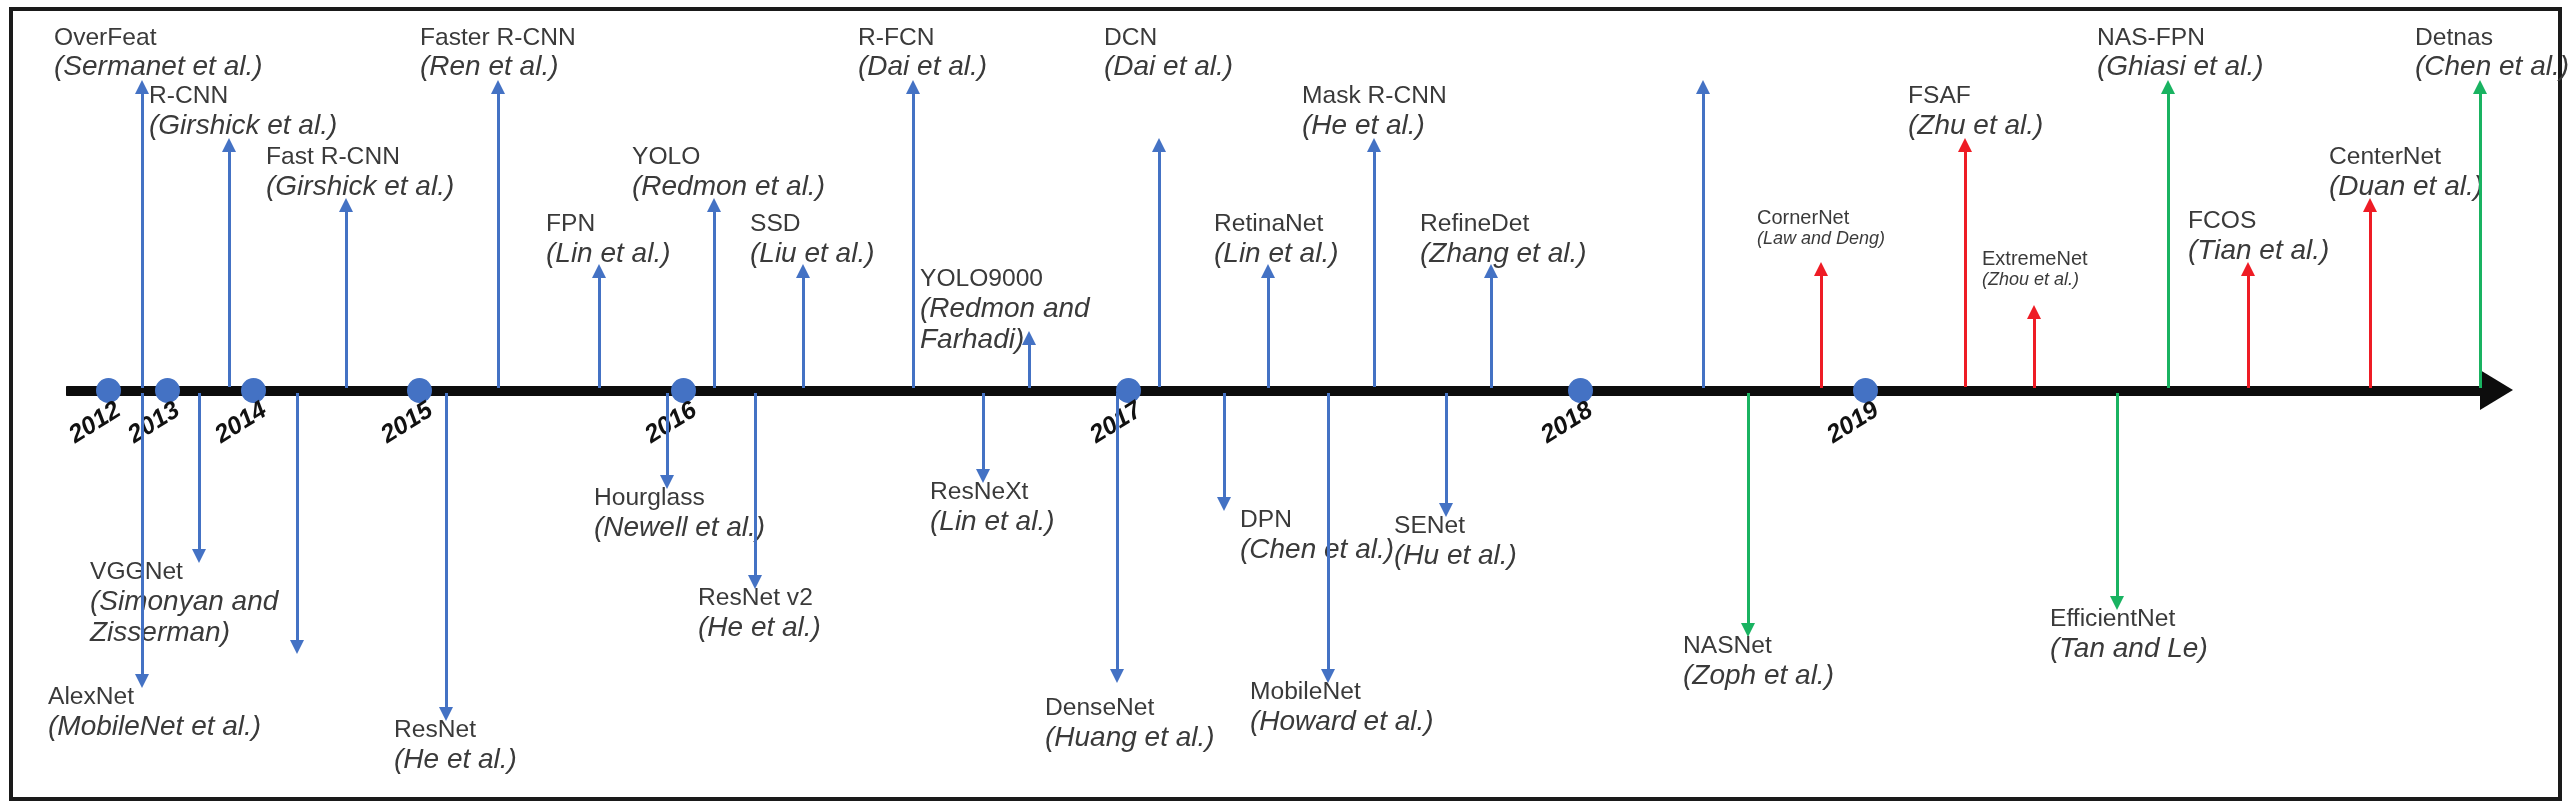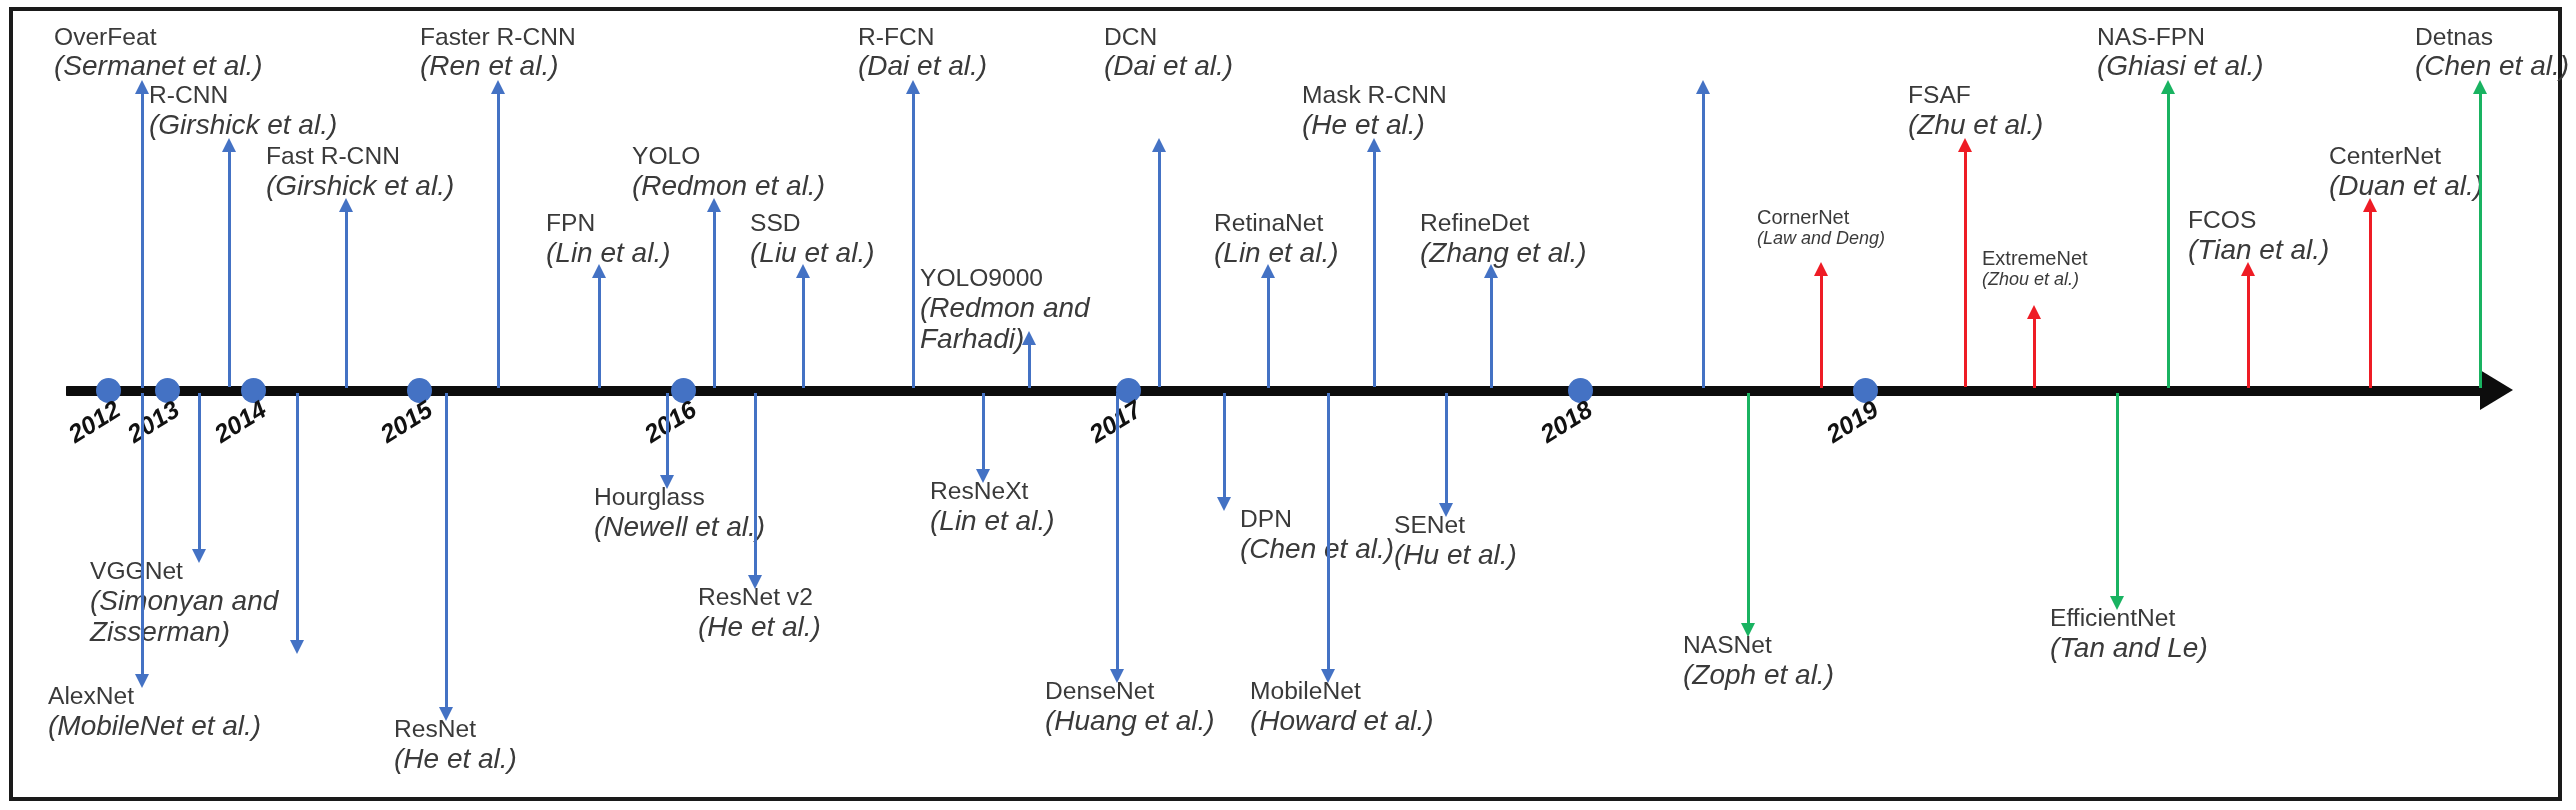--- a/index.html
+++ b/index.html
@@ -153,21 +153,21 @@
         <span class="au">(Lin et al.)</span>
       </div>
       <div class="stem" style="left: 1158px; background: rgb(68, 114, 196); top: 151px; height: 236px;"></div>
       <div class="head-up" style="left: 1152px; top: 138px; border-bottom: 14.6px solid rgb(68, 114, 196);"></div>
       <div class="ev-label" style="top: 22.6px; left: 1104px;">
         <span class="nm">DCN</span>
         <span class="au">(Dai et al.)</span>
       </div>
       <div class="stem" style="left: 1116px; background: rgb(68, 114, 196); top: 393px; height: 278px;"></div>
       <div class="head-dn" style="left: 1110px; top: 669px; border-top: 14.6px solid rgb(68, 114, 196);"></div>
-      <div class="ev-label" style="top: 677px; left: 1045px;">
+      <div class="ev-label" style="top: 693px; left: 1045px;">
         <span class="nm">DenseNet</span>
         <span class="au">(Huang et al.)</span>
       </div>
       <div class="stem" style="left: 1267px; background: rgb(68, 114, 196); top: 278px; height: 110px;"></div>
       <div class="head-up" style="left: 1261px; top: 264px; border-bottom: 14.6px solid rgb(68, 114, 196);"></div>
       <div class="ev-label" style="top: 209px; left: 1214px;">
         <span class="nm">RetinaNet</span>
         <span class="au">(Lin et al.)</span>
       </div>
       <div class="stem" style="left: 1223px; background: rgb(68, 114, 196); top: 393px; height: 105px;"></div>

